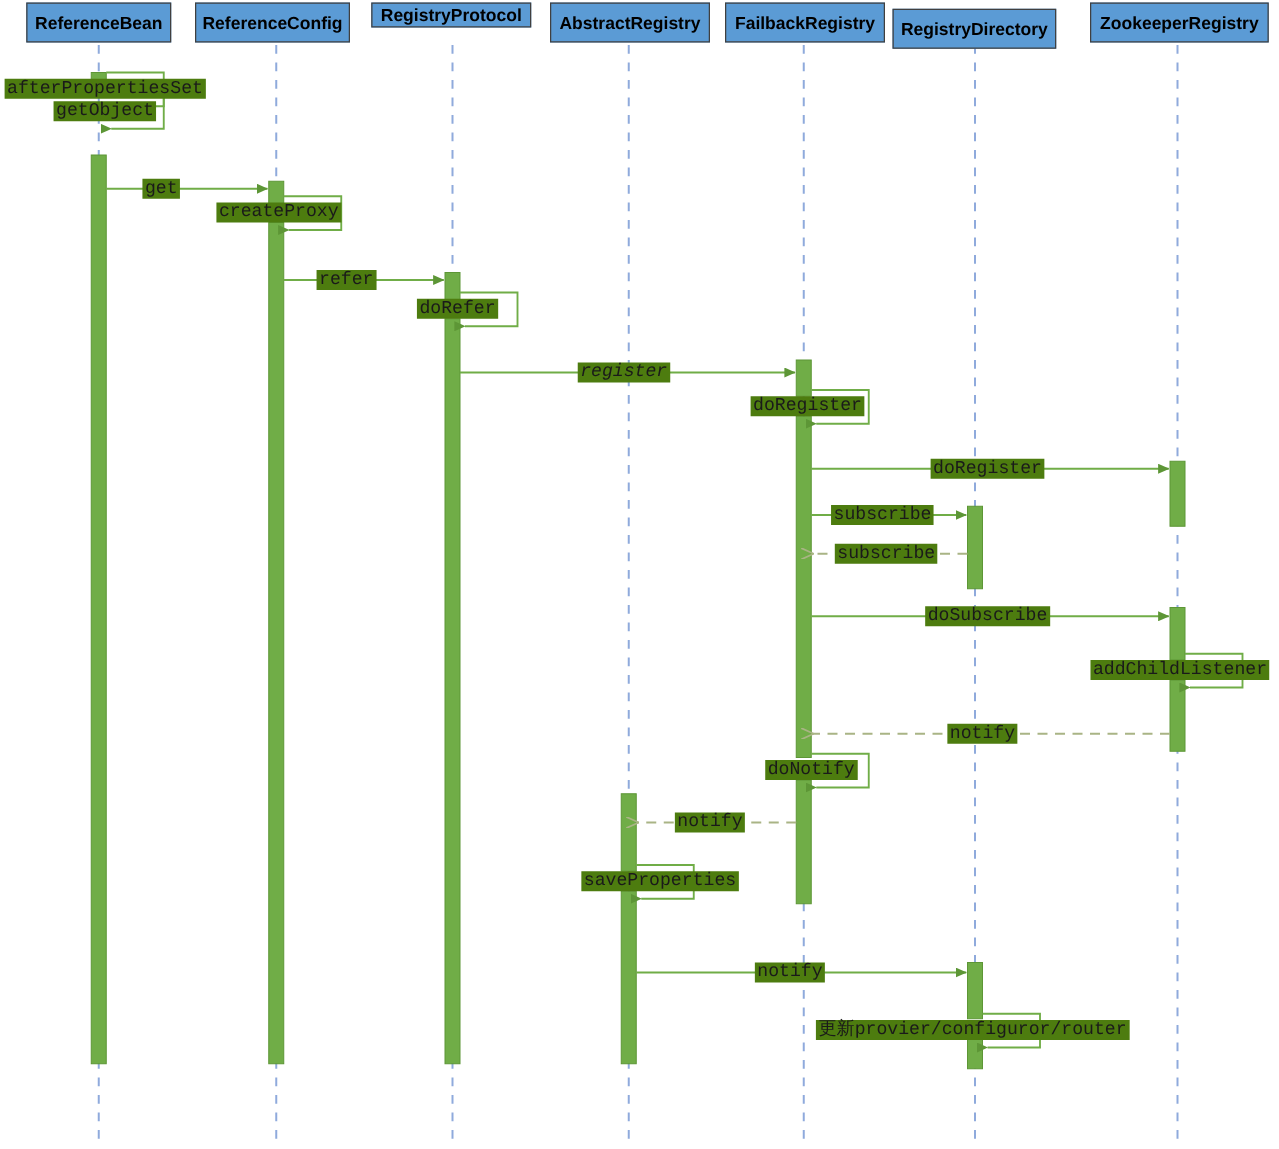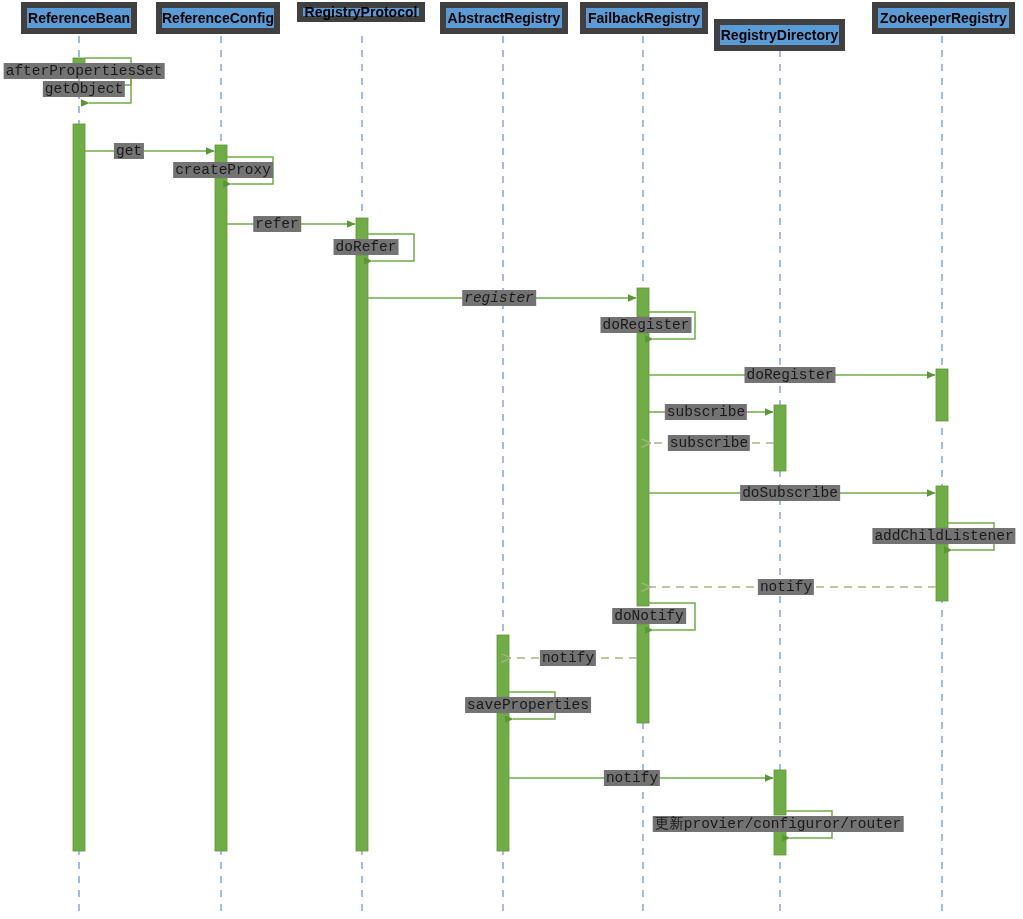--- a/index.html
+++ b/index.html
@@ -21,38 +21,38 @@
     position: absolute;
     left: 0;
     top: 0;
     width: 1023px;
     height: 919px;
   }
   .participant-box {
     position: absolute;
     box-sizing: border-box;
     background: #5B9BD5;
-    border: 6px solid #404040;
+    border: 1px solid #404040;
     color: #000000;
     font-family: "Liberation Sans", sans-serif;
     font-weight: bold;
     font-size: 14px;
     display: flex;
     align-items: center;
     justify-content: center;
     letter-spacing: 0px;
     white-space: nowrap;
   }
   .msg-label {
     position: absolute;
     font-family: "Liberation Mono", monospace;
     font-size: 14.5px;
     color: #1a1a1a;
     white-space: nowrap;
-    background: #737373;
+    background: #4d7c0f;
     padding: 0 2px;
     line-height: 16px;
   }
   .msg-label.center {
     transform: translateX(-50%);
   }
 </style>
 </head>
 <body>
 
@@ -167,21 +167,21 @@
       </div>
       <div class="participant-box" style="left: 297px; top: 2px; width: 128px; height: 20px;">
         <span>RegistryProtocol</span>
       </div>
       <div class="participant-box" style="left: 440px; top: 2px; width: 128px; height: 32px; align-items: center;">
         <span>AbstractRegistry</span>
       </div>
       <div class="participant-box" style="left: 580px; top: 2px; width: 128px; height: 32px;">
         <span>FailbackRegistry</span>
       </div>
-      <div class="participant-box" style="left: 714px; top: 19px; width: 131px; height: 32px;">
+      <div class="participant-box" style="left: 714px; top: 7px; width: 131px; height: 32px;">
         <span>RegistryDirectory</span>
       </div>
       <div class="participant-box" style="left: 872px; top: 2px; width: 143px; height: 32px;">
         <span>ZookeeperRegistry</span>
       </div>
     </div>
   <div id="labels">
       <div class="msg-label center" style="left: 84px; top: 63px;">afterPropertiesSet</div>
       <div class="msg-label center" style="left: 84px; top: 81px;">getObject</div>
       <div class="msg-label center" style="left: 129px; top: 143px;">get</div>

